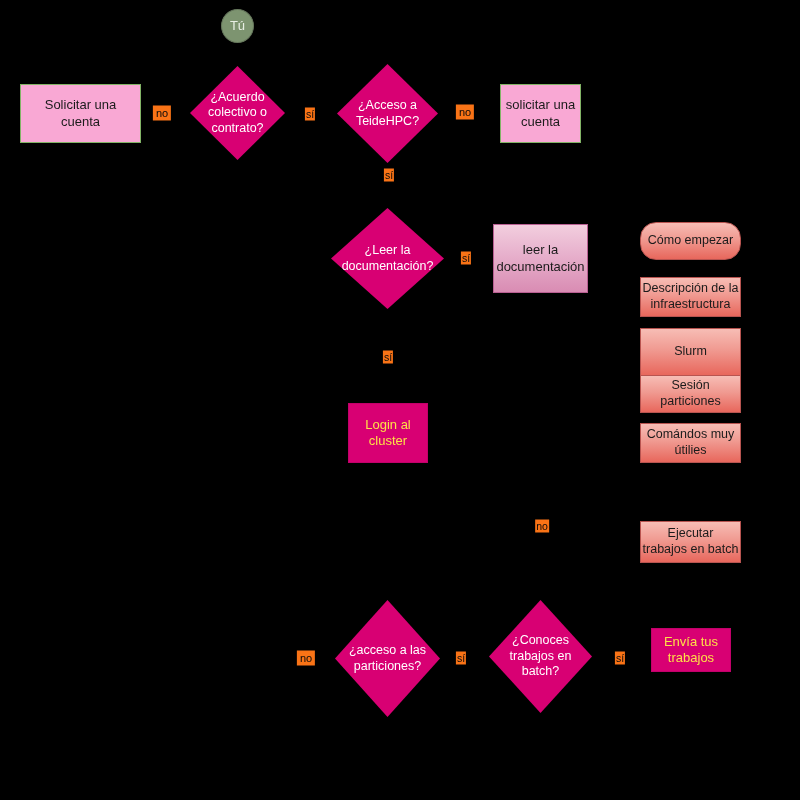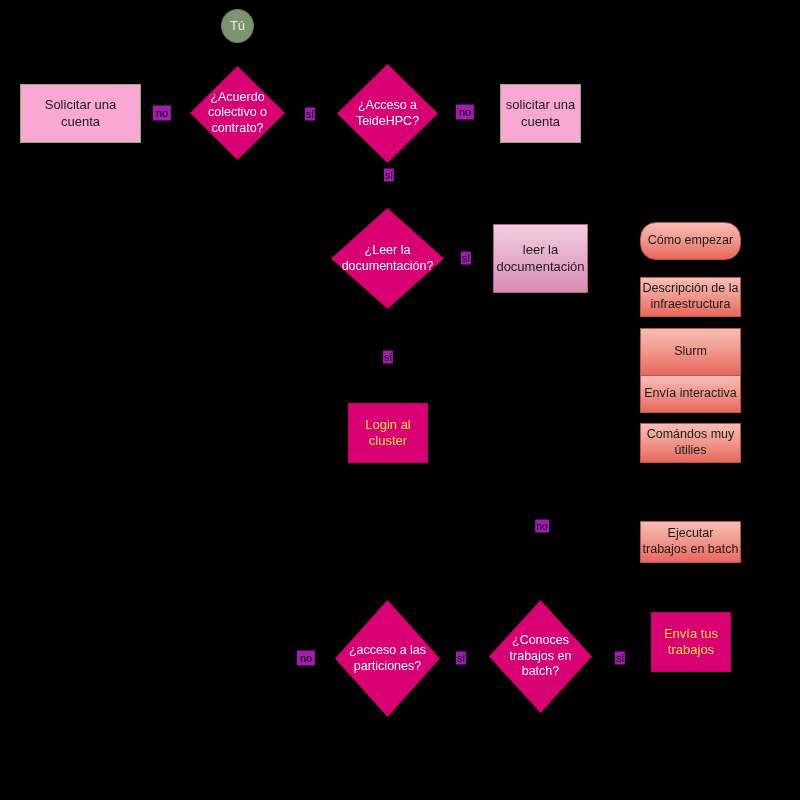--- a/index.html
+++ b/index.html
@@ -94,21 +94,21 @@
   }
   .edge-svg path, .edge-svg line {
     stroke: #000000;
     stroke-width: 1.2;
     fill: none;
   }
 
   
   .edge-label {
     position: absolute;
-    background: #a21caf;
+    background: #f97316;
     color: #0a0a0a;
     font-size: 11px;
     line-height: 13px;
     padding: 1px 3px;
     white-space: nowrap;
     transform: translate(-50%, -50%);
   }
   .edge-label.tight {
     padding: 0px 1px;
     font-size: 10.5px;
@@ -171,31 +171,31 @@
 cluster</div>
 
 
   <div class="node diamond" style="left:335px; top:600px; width:105px; height:117px;">¿acceso a las
 particiones?</div>
 
   <div class="node diamond" style="left:489px; top:600px; width:103px; height:113px;">¿Conoces
 trabajos en
 batch?</div>
 
-  <div class="node magenta-box" style="left:651px; top:612px; width:80px; height:60px;">Envía tus
+  <div class="node magenta-box" style="left:651px; top:628px; width:80px; height:44px;">Envía tus
 trabajos</div>
 
   <div class="node red-btn" style="left:640px; top:222px; width:101px; height:38px;border-radius:16px;">Cómo empezar</div>
 
   <div class="node red-btn" style="left:640px; top:277px; width:101px; height:40px;">Descripción de la
 infraestructura</div>
 
   <div class="node red-btn" style="left:640px; top:328px; width:101px; height:48px;">Slurm</div>
 
-  <div class="node red-btn" style="left:640px; top:375px; width:101px; height:38px;">Envía interactiva</div>
+  <div class="node red-btn" style="left:640px; top:375px; width:101px; height:38px;">Sesión particiones</div>
 
   <div class="node red-btn" style="left:640px; top:423px; width:101px; height:40px;">Comándos muy
 útilies</div>
 
 
   <div class="node red-btn" style="left:640px; top:521px; width:101px; height:42px;">Ejecutar
 trabajos en batch</div>
 
   <div class="edge-label" style="left:162px; top:113px;">no</div>
 

